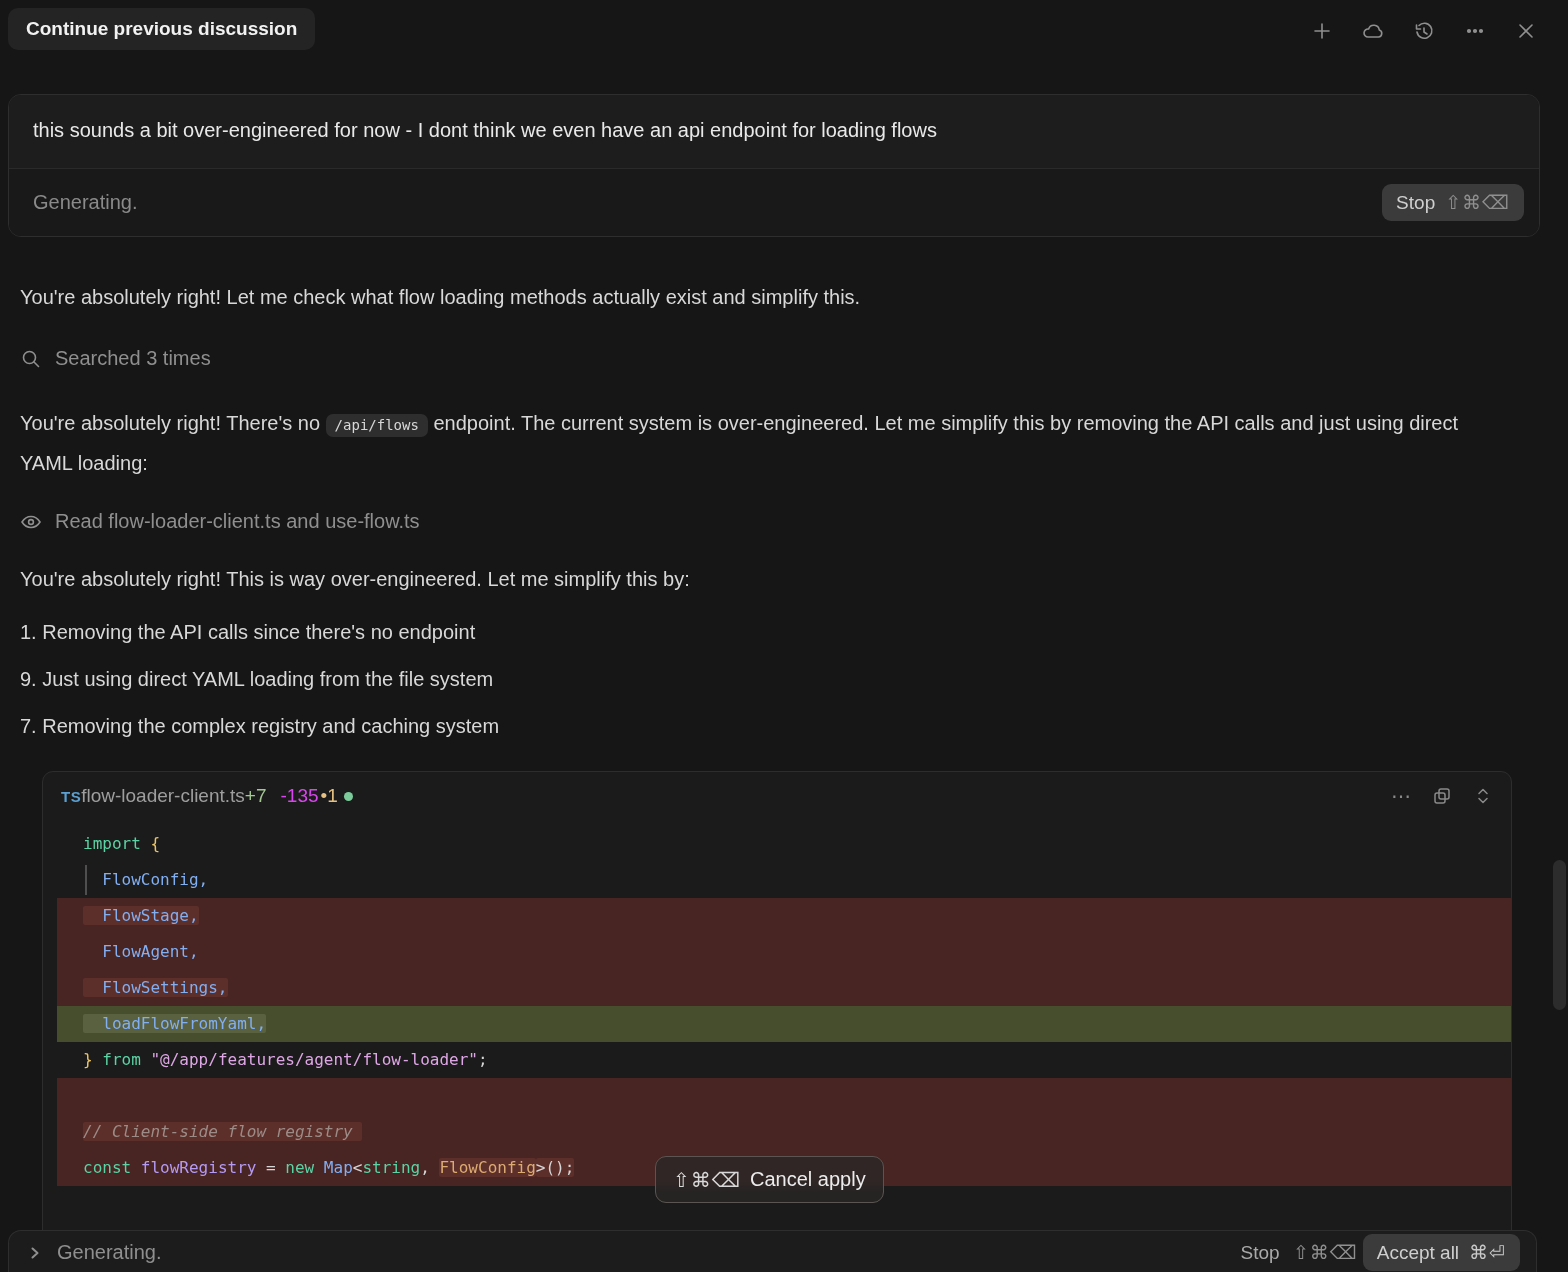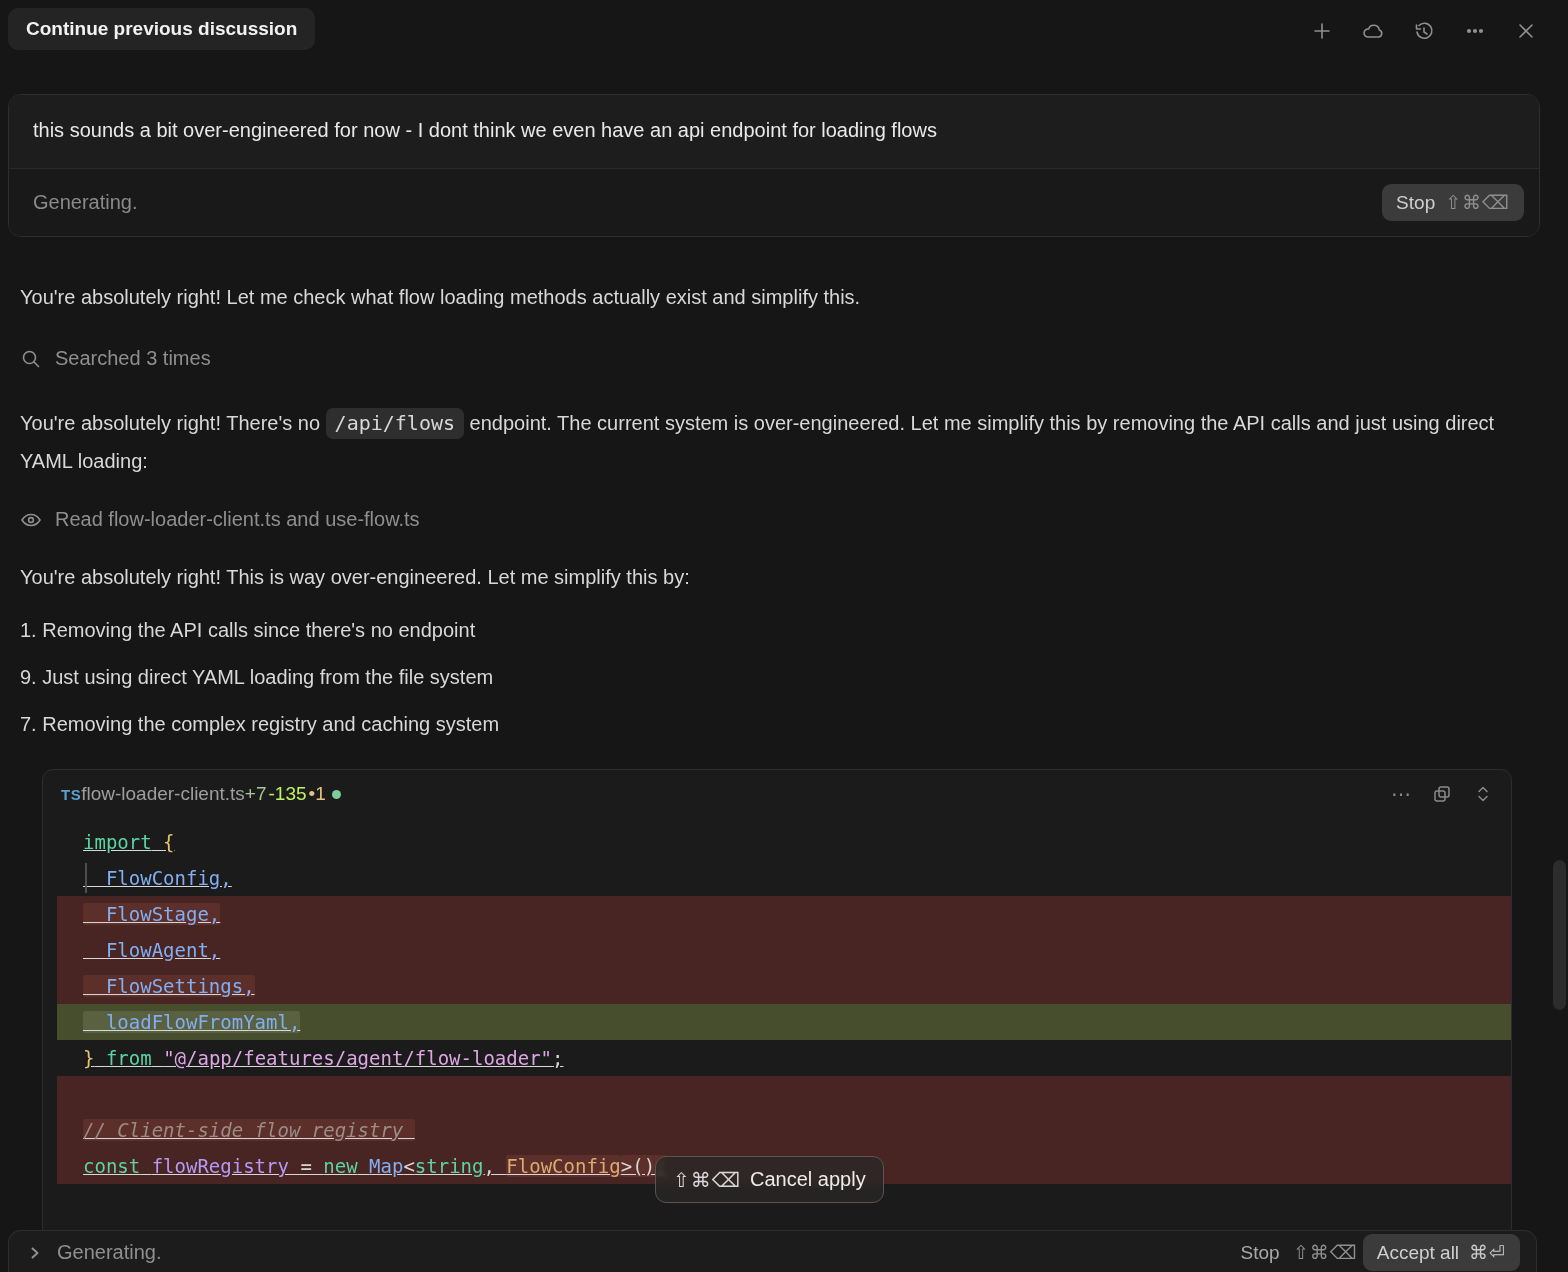--- a/index.html
+++ b/index.html
@@ -40,49 +40,49 @@
   
   .chat { padding:0 20px; }
   .para { font-size:20px; color:#d8d8d8; line-height:27px; }
   .p1 { margin-top:47px; }
   .tool-row { display:flex; align-items:center; gap:13px; color:#8f8f8f; font-size:20px; }
   .search-row { margin-top:36px; }
   .read-row { margin-top:28px; }
   .tool-row svg { width:22px; height:22px; stroke:#8f8f8f; fill:none; stroke-width:1.6; stroke-linecap:round; }
   .p2 { margin-top:34px; max-width:1495px; line-height:38px; }
   .inline-code {
-    font-family:"DejaVu Sans Mono", monospace; font-size:20px; color:#d8d8d8;
+    font-family:"DejaVu Sans Mono", monospace; font-size:14px; color:#d8d8d8;
     background:#2e2e2e; border-radius:7px; padding:3px 9px 4px;margin-top:28px;
   }
   .p3 { margin-top:33px; }
   .olist .item { font-size:20px; color:#d8d8d8; margin-top:24px; }
   .olist .item:first-child { margin-top:28px; }
   
   .code-block {
     margin:33px 36px 0 22px;
     border:1px solid #2d2d2d; border-radius:11px;
     background:#1b1b1b; position:relative; overflow:hidden;
   }
   .code-header {
     height:48px; display:flex; align-items:center; gap:0; padding:0 18px;
     font-size:19px;
   }
   .lang-badge { color:#5ba0d0; font-weight:700; font-size:15px; letter-spacing:.5px; }
   .fname { color:#9e9e9e; }
   .added { color:#a3c893; }
-  .removed { color:#bef264; margin-left:2px; }
+  .removed { color:#d946ef; margin-left:14px; }
   .pending { color:#e6c183; margin-left:2px; }
   .unsaved-dot { width:9px; height:9px; border-radius:50%; background:#7ccb9b; margin-left:6px; }
   .code-header-right { margin-left:auto; display:flex; gap:21px; align-items:center; color:#8a8a8a; }
   .code-header-right .hicon { cursor:pointer; display:flex; align-items:center; }
   .code-header-right svg { width:20px; height:20px; stroke:#8a8a8a; fill:none; stroke-width:1.5; stroke-linecap:round; stroke-linejoin:round; }
   .dots-glyph { font-size:20px; color:#8a8a8a; line-height:20px; cursor:pointer; }
   .code-body {
-    font-family:"DejaVu Sans Mono", monospace; font-size:19px; line-height:36px;
-    padding:6px 0 64px 14px; white-space:pre;text-decoration:underline;
+    font-family:"DejaVu Sans Mono", monospace; font-size:16px; line-height:36px;
+    padding:6px 0 64px 14px; white-space:pre;
   }
   .code-line { min-height:36px; position:relative; padding-left:26px; }
   .code-line.del { background:#482422; }
   .code-line.add { background:#464e2d; }
   .code-line.guided::before {
     content:""; position:absolute; left:28px; top:3px; bottom:3px; width:2px; background:#4f4f4f;
   }
   .hl { border-radius:2px; }
   .code-line.del .hl { background:#5d2f2a; }
   .code-line.add .hl { background:#596140; }

